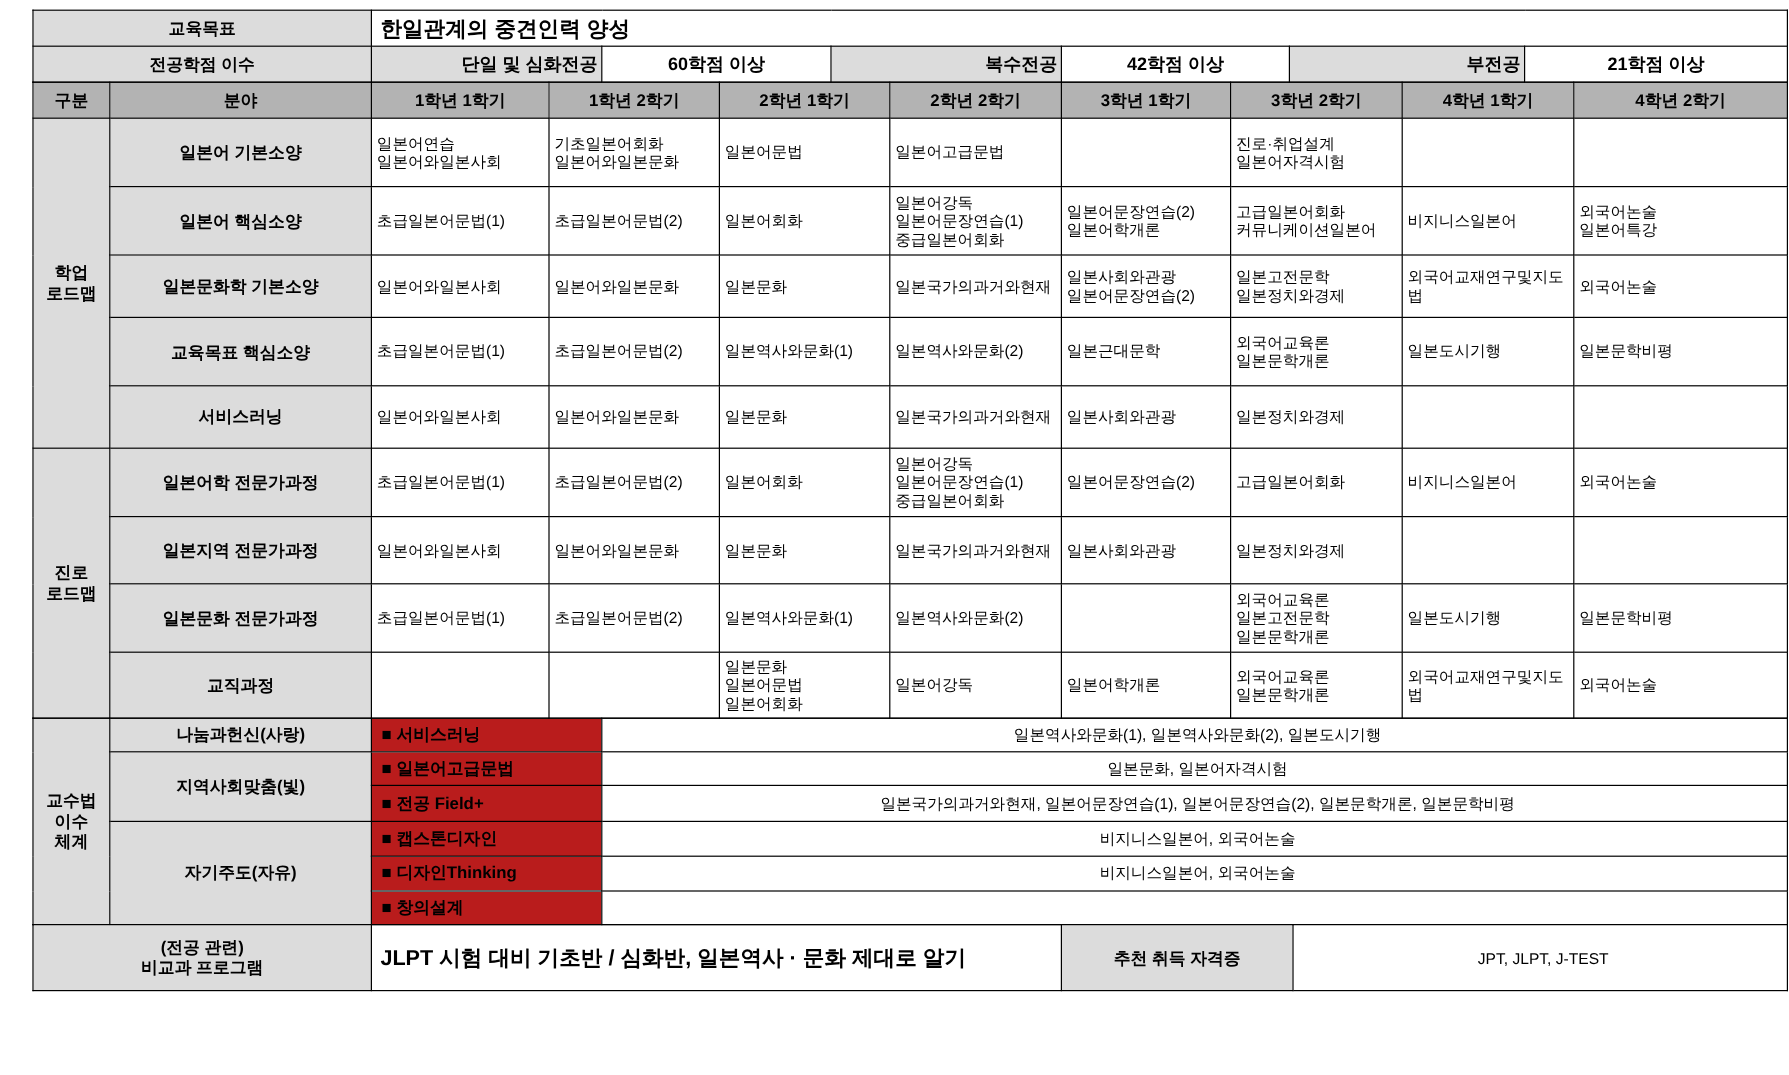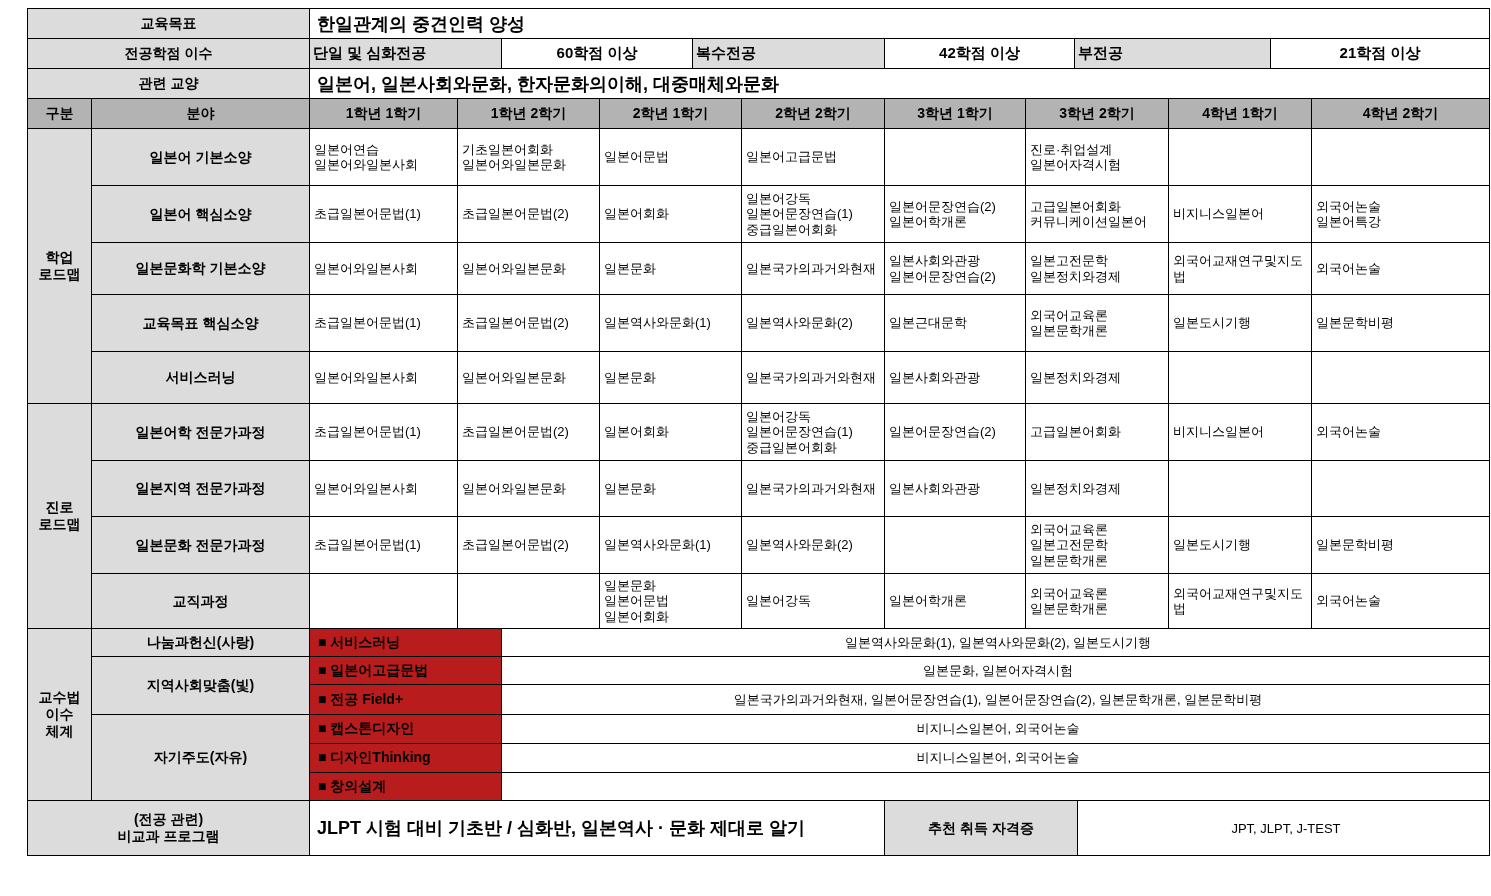--- a/index.html
+++ b/index.html
@@ -20,21 +20,21 @@
   table + table{margin-top:-1px;}
   td,th{
     border:1px solid #000;
     font-size:13px;
     overflow:hidden;
     padding:1px 3px;
     vertical-align:middle;
   }
   .hdr{background:#b3b3b3;font-weight:bold;text-align:center;font-size:14px;}
   .lbl{background:#dcdcdc;font-weight:bold;text-align:center;font-size:14px;white-space:pre-line;line-height:1.2;}
-  .graycell{background:#dcdcdc;font-weight:bold;text-align:left;font-size:15px;}
+  .graycell{background:#dcdcdc;font-weight:bold;text-align:right;font-size:15px;}
   .whitecell{background:#fff;font-weight:bold;text-align:center;font-size:15px;}
   .val{font-weight:bold;text-align:left;padding-left:7px;font-size:18px;}
   .course{
     text-align:left;white-space:pre-line;line-height:1.18;
     padding:2px 4px;font-size:13px;background:#fff;
   }
   .method{background:#b91c1c;font-weight:bold;text-align:left;padding-left:8px;font-size:14px;}
   .courselist{text-align:center;padding-left:8px;font-size:13px;background:#fff;}
 </style>
 </head>
@@ -60,24 +60,20 @@
         <td class="val" colspan="6">한일관계의 중견인력 양성</td>
       </tr>
       <tr style="height:30px">
         <td class="lbl">전공학점 이수</td>
         <td class="graycell">단일 및 심화전공</td>
         <td class="whitecell">60학점 이상</td>
         <td class="graycell">복수전공</td>
         <td class="whitecell">42학점 이상</td>
         <td class="graycell">부전공</td>
         <td class="whitecell">21학점 이상</td>
-      </tr>
-      <tr style="height:30px">
-        <td class="lbl">관련 교양</td>
-        <td class="val" colspan="6">일본어, 일본사회와문화, 한자문화의이해, 대중매체와문화</td>
       </tr>
     </tbody>
       </table>
 
     <table>
       <colgroup>
         <col style="width:64px">
           <col style="width:218px">
           <col style="width:148px">
           <col style="width:142px">

